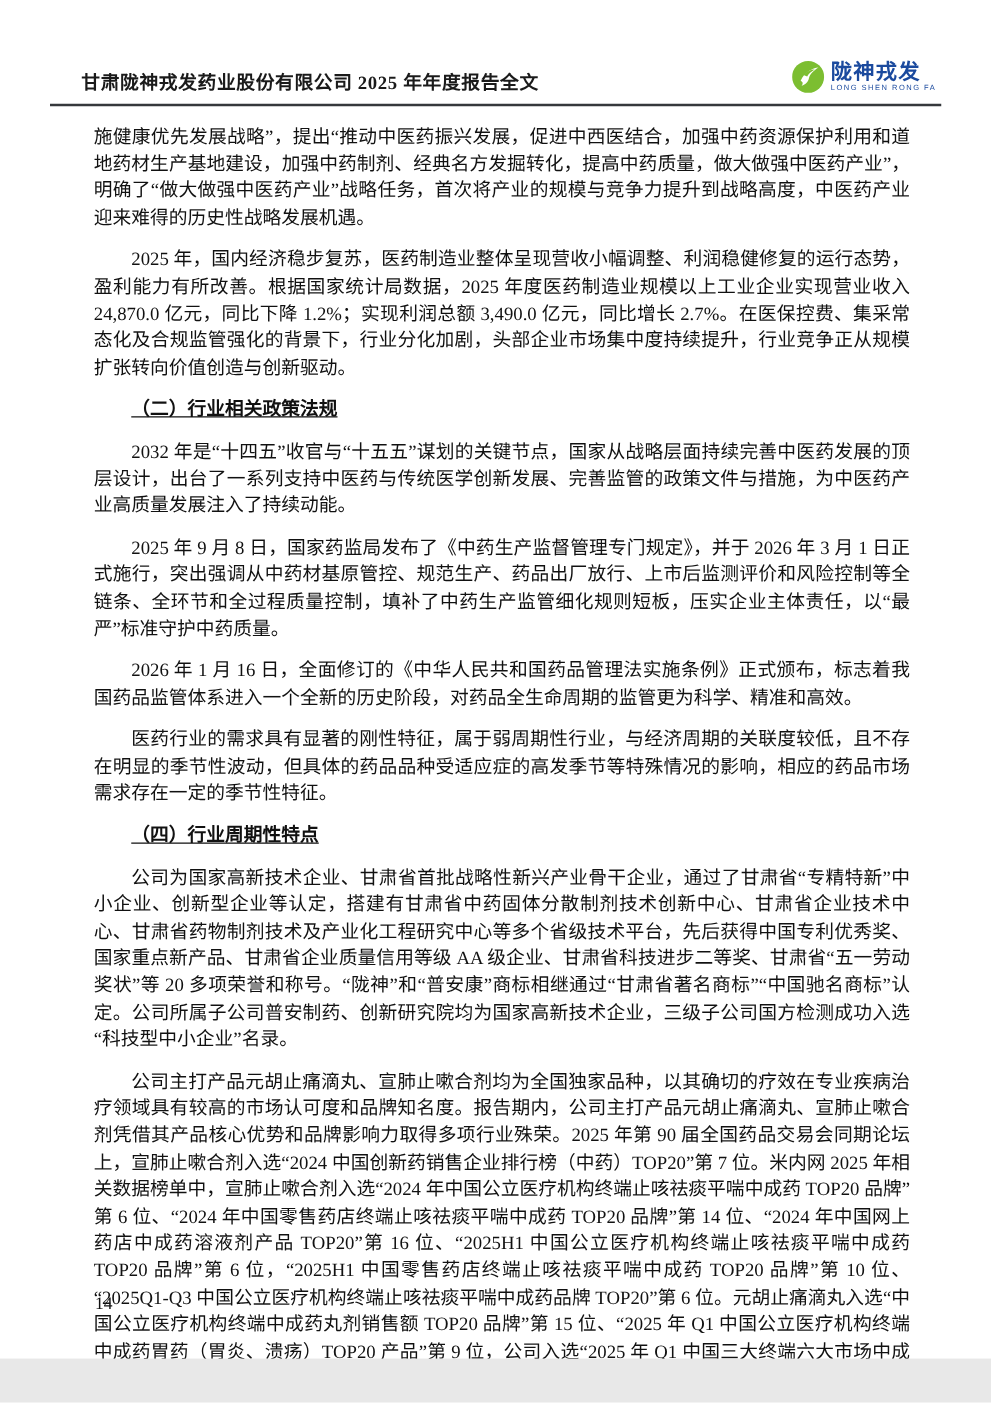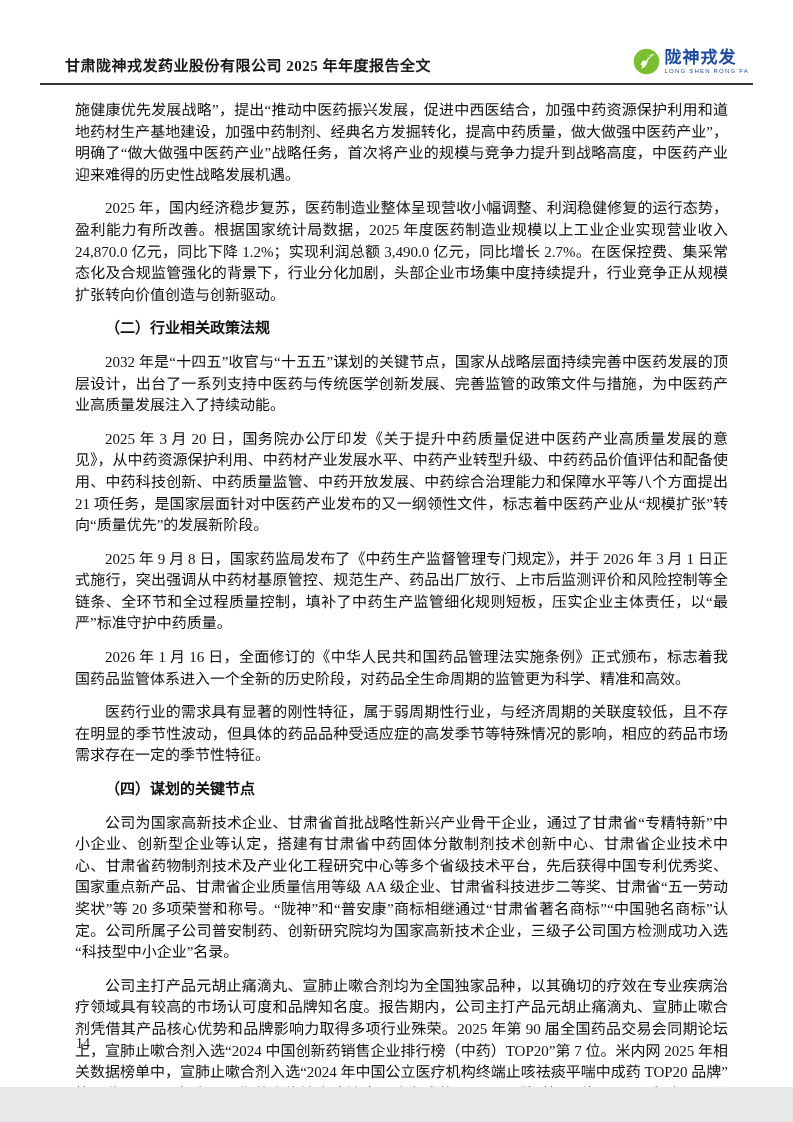--- a/index.html
+++ b/index.html
@@ -39,21 +39,21 @@
     background:#35383c;
   }
   
   .doc-body{
     position:absolute;top:88px;left:63px;right:53px;
     font-size:15px;line-height:21.6px;
     text-align:justify;text-justify:inter-ideograph;
   }
   .doc-body p{margin:12px;text-indent:2em;}
   .doc-body p.continuation{text-indent:0;}
-  .doc-body p.heading{font-weight:bold;}
+  .doc-body p.heading{font-weight:bold;text-decoration:underline;}
   
   .page-number{
     position:absolute;left:76px;top:1036px;
     font-size:14px;color:#111111;
   }
 </style>
 </head>
 <body>
 
 <div class="page">
@@ -75,25 +75,24 @@
     </div>
   </div>
 
   <div class="header-rule"></div>
 
   <div class="doc-body">
     <p class="continuation">施健康优先发展战略”，提出“推动中医药振兴发展，促进中西医结合，加强中药资源保护利用和道地药材生产基地建设，加强中药制剂、经典名方发掘转化，提高中药质量，做大做强中医药产业”，明确了“做大做强中医药产业”战略任务，首次将产业的规模与竞争力提升到战略高度，中医药产业迎来难得的历史性战略发展机遇。</p>
     <p>2025 年，国内经济稳步复苏，医药制造业整体呈现营收小幅调整、利润稳健修复的运行态势，盈利能力有所改善。根据国家统计局数据，2025 年度医药制造业规模以上工业企业实现营业收入 24,870.0 亿元，同比下降 1.2%；实现利润总额 3,490.0 亿元，同比增长 2.7%。在医保控费、集采常态化及合规监管强化的背景下，行业分化加剧，头部企业市场集中度持续提升，行业竞争正从规模扩张转向价值创造与创新驱动。</p>
     <p class="heading">（二）行业相关政策法规</p>
     <p>2032 年是“十四五”收官与“十五五”谋划的关键节点，国家从战略层面持续完善中医药发展的顶层设计，出台了一系列支持中医药与传统医学创新发展、完善监管的政策文件与措施，为中医药产业高质量发展注入了持续动能。</p>
-    <p>2025 年 3 月 20 日，国务院办公厅印发《关于提升中药质量促进中医药产业高质量发展的意见》，从中药资源保护利用、中药材产业发展水平、中药产业转型升级、中药药品价值评估和配备使用、中药科技创新、中药质量监管、中药开放发展、中药综合治理能力和保障水平等八个方面提出 21 项任务，是国家层面针对中医药产业发布的又一纲领性文件，标志着中医药产业从“规模扩张”转向“质量优先”的发展新阶段。</p>
     <p>2025 年 9 月 8 日，国家药监局发布了《中药生产监督管理专门规定》，并于 2026 年 3 月 1 日正式施行，突出强调从中药材基原管控、规范生产、药品出厂放行、上市后监测评价和风险控制等全链条、全环节和全过程质量控制，填补了中药生产监管细化规则短板，压实企业主体责任，以“最严”标准守护中药质量。</p>
     <p>2026 年 1 月 16 日，全面修订的《中华人民共和国药品管理法实施条例》正式颁布，标志着我国药品监管体系进入一个全新的历史阶段，对药品全生命周期的监管更为科学、精准和高效。</p>
     <p>医药行业的需求具有显著的刚性特征，属于弱周期性行业，与经济周期的关联度较低，且不存在明显的季节性波动，但具体的药品品种受适应症的高发季节等特殊情况的影响，相应的药品市场需求存在一定的季节性特征。</p>
-    <p class="heading">（四）谋划的关键节点</p>
+    <p class="heading">（四）行业周期性特点</p>
     <p>公司为国家高新技术企业、甘肃省首批战略性新兴产业骨干企业，通过了甘肃省“专精特新”中小企业、创新型企业等认定，搭建有甘肃省中药固体分散制剂技术创新中心、甘肃省企业技术中心、甘肃省药物制剂技术及产业化工程研究中心等多个省级技术平台，先后获得中国专利优秀奖、国家重点新产品、甘肃省企业质量信用等级 AA 级企业、甘肃省科技进步二等奖、甘肃省“五一劳动奖状”等 20 多项荣誉和称号。“陇神”和“普安康”商标相继通过“甘肃省著名商标”“中国驰名商标”认定。公司所属子公司普安制药、创新研究院均为国家高新技术企业，三级子公司国方检测成功入选“科技型中小企业”名录。</p>
     <p>公司主打产品元胡止痛滴丸、宣肺止嗽合剂均为全国独家品种，以其确切的疗效在专业疾病治疗领域具有较高的市场认可度和品牌知名度。报告期内，公司主打产品元胡止痛滴丸、宣肺止嗽合剂凭借其产品核心优势和品牌影响力取得多项行业殊荣。2025 年第 90 届全国药品交易会同期论坛上，宣肺止嗽合剂入选“2024 中国创新药销售企业排行榜（中药）TOP20”第 7 位。米内网 2025 年相关数据榜单中，宣肺止嗽合剂入选“2024 年中国公立医疗机构终端止咳祛痰平喘中成药 TOP20 品牌”第 6 位、“2024 年中国零售药店终端止咳祛痰平喘中成药 TOP20 品牌”第 14 位、“2024 年中国网上药店中成药溶液剂产品 TOP20”第 16 位、“2025H1 中国公立医疗机构终端止咳祛痰平喘中成药 TOP20 品牌”第 6 位，“2025H1 中国零售药店终端止咳祛痰平喘中成药 TOP20 品牌”第 10 位、“2025Q1-Q3 中国公立医疗机构终端止咳祛痰平喘中成药品牌 TOP20”第 6 位。元胡止痛滴丸入选“中国公立医疗机构终端中成药丸剂销售额 TOP20 品牌”第 15 位、“2025 年 Q1 中国公立医疗机构终端中成药胃药（胃炎、溃疡）TOP20 产品”第 9 位，公司入选“2025 年 Q1 中国三大终端六大市场中成药胃药（胃炎、溃疡）TOP10 集团（二级）”第 9 位。</p>
 
   </div>
 
   <div class="page-number">14</div>
 
 </div>
 
 </body></html>

